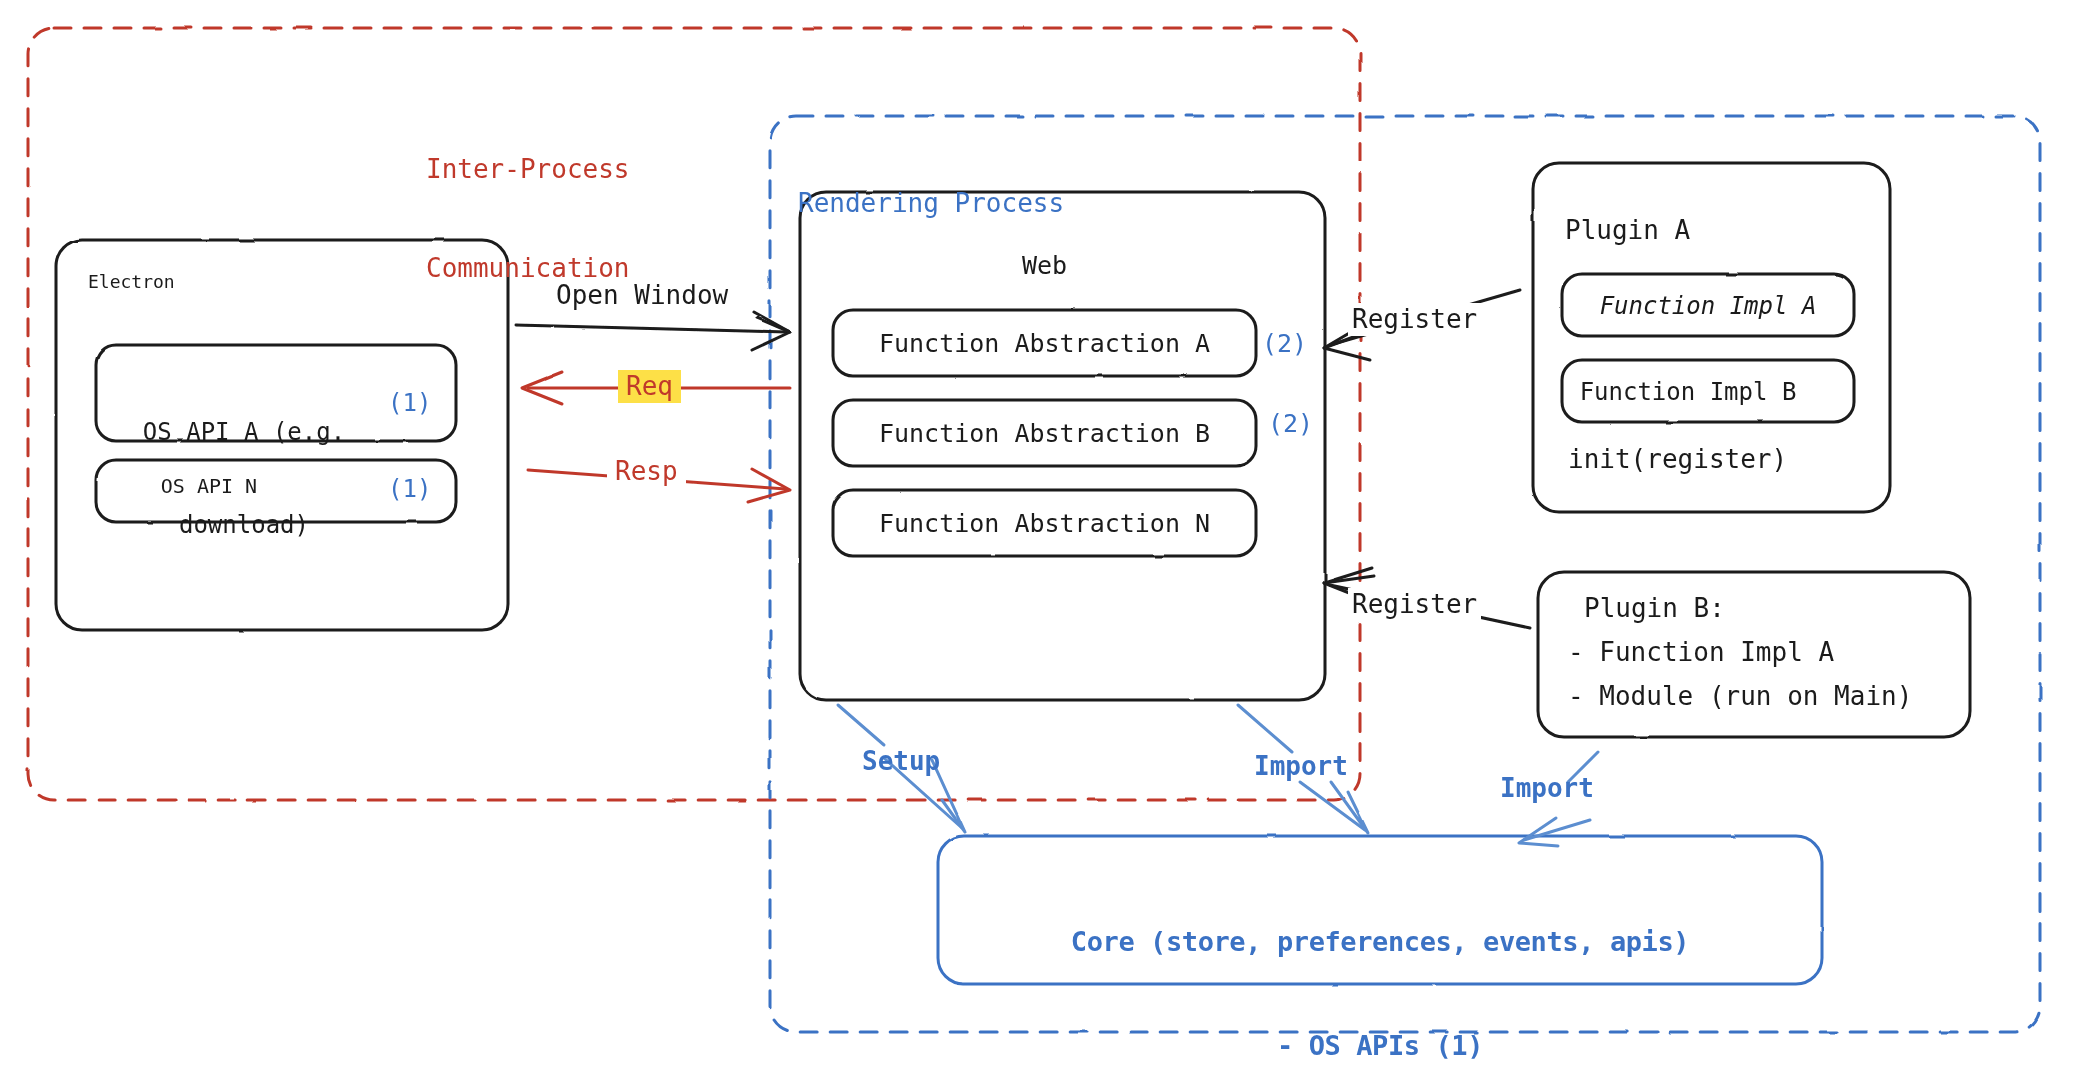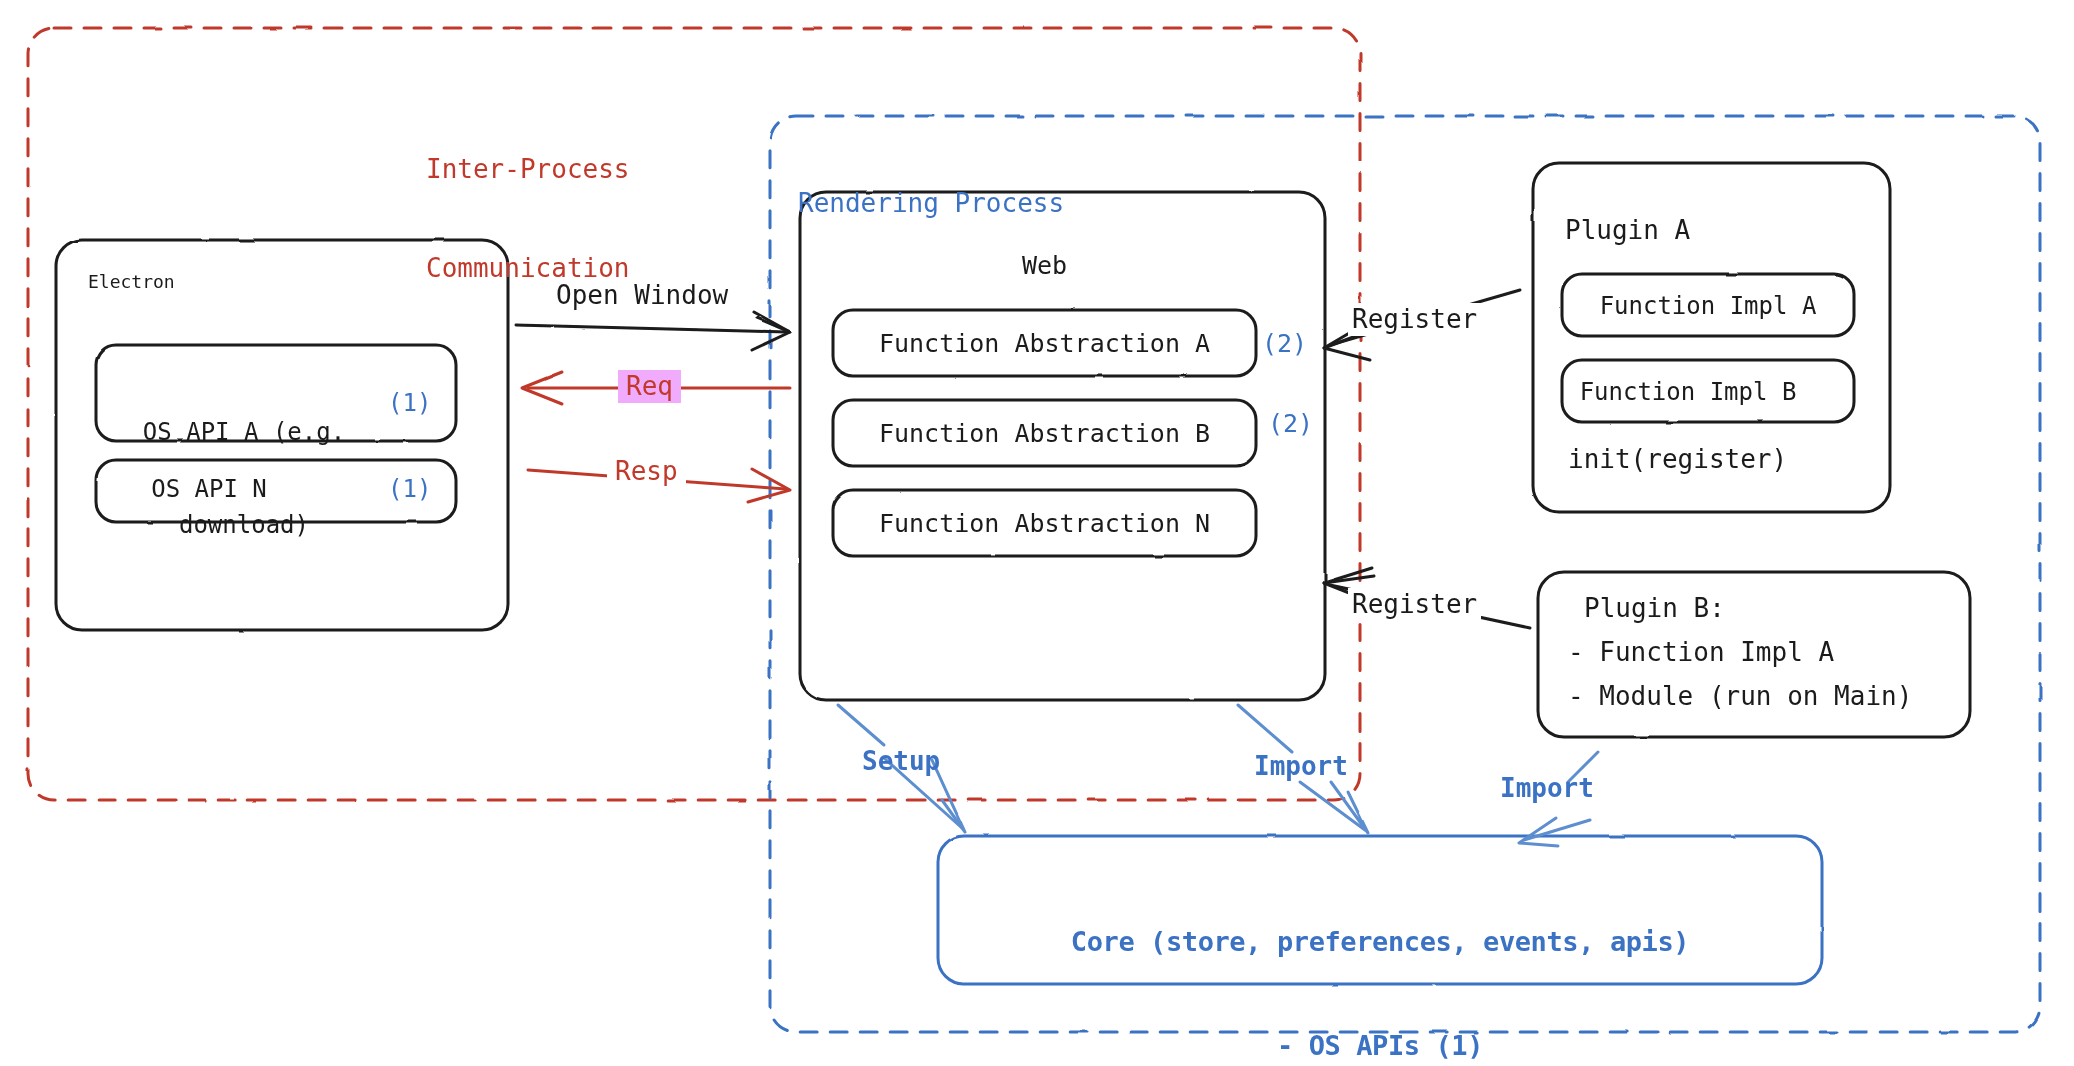--- a/index.html
+++ b/index.html
@@ -113,52 +113,52 @@
   <div class="lbl mono" style="left:798px;top:143px;font-size:26px;color:#3b72c4;margin-top:44px;">Rendering Process</div>
 
   <div class="lbl mono" style="left:88px;top:270px;font-size:18px;color:#1b1b1b;">Electron</div>
 
   <div class="lbl mono ctr" style="left:110px;top:356px;width:268px;font-size:24px;color:#1b1b1b;">
     <div>OS API A (e.g.</div>
     <div>download)</div>
   </div>
   <div class="lbl mono" style="left:388px;top:388px;font-size:24px;color:#3b72c4;">(1)</div>
 
-  <div class="lbl mono ctr" style="left:110px;top:474px;width:198px;font-size:24px;color:#1b1b1b;">OS API N</div>
+  <div class="lbl mono ctr" style="left:110px;top:474px;width:198px;font-size:20px;color:#1b1b1b;">OS API N</div>
   <div class="lbl mono" style="left:388px;top:474px;font-size:24px;color:#3b72c4;">(1)</div>
 
   <div class="lbl mono ctr" style="left:833px;top:250px;width:423px;font-size:25px;color:#1b1b1b;">Web</div>
 
   <div class="lbl mono ctr" style="left:843px;top:328px;width:403px;font-size:25px;color:#1b1b1b;">Function Abstraction A</div>
   <div class="lbl mono" style="left:1262px;top:328px;font-size:25px;color:#3b72c4;">(2)</div>
 
   <div class="lbl mono ctr" style="left:843px;top:418px;width:403px;font-size:25px;color:#1b1b1b;">Function Abstraction B</div>
   <div class="lbl mono" style="left:1268px;top:408px;font-size:25px;color:#3b72c4;">(2)</div>
 
   <div class="lbl mono ctr" style="left:843px;top:508px;width:403px;font-size:25px;color:#1b1b1b;">Function Abstraction N</div>
 
 
   <div class="lbl mono" style="left:1565px;top:214px;font-size:26px;color:#1b1b1b;">Plugin A</div>
-  <div class="lbl mono ctr" style="left:1562px;top:291px;width:292px;font-size:24px;color:#1b1b1b;">Function Impl A</div>
+  <div class="lbl mono ctr" style="left:1562px;top:291px;width:292px;font-size:24px;color:#1b1b1b;font-style:italic;">Function Impl A</div>
   <div class="lbl mono ctr" style="left:1562px;top:377px;width:252px;font-size:24px;color:#1b1b1b;">Function Impl B</div>
   <div class="lbl mono" style="left:1568px;top:443px;font-size:26px;color:#1b1b1b;">init(register)</div>
 
   <div class="lbl mono" style="left:1568px;top:592px;font-size:26px;color:#1b1b1b;margin-left:16px;">Plugin B:</div>
   <div class="lbl mono" style="left:1568px;top:636px;font-size:26px;color:#1b1b1b;">- Function Impl A</div>
   <div class="lbl mono" style="left:1568px;top:680px;font-size:26px;color:#1b1b1b;">- Module (run on Main)</div>
 
   <div class="lbl mono ctr" style="left:938px;top:856px;width:884px;font-size:27px;font-weight:bold;color:#3b72c4;letter-spacing:-0.4px;">
     <div>Core (store, preferences, events, apis)</div>
     <div>- OS APIs (1)</div>
     
   </div>
 
   <div class="lbl mono" style="left:556px;top:279px;font-size:26px;color:#1b1b1b;">Open Window</div>
 
-  <div class="lbl mono" style="left:618px;top:370px;font-size:26px;color:#c0392b;background:#f0abfc;padding:0 8px;">Req</div>
+  <div class="lbl mono" style="left:618px;top:370px;font-size:26px;color:#c0392b;background:#fde047;padding:0 8px;">Req</div>
 
   <div class="lbl mono" style="left:607px;top:455px;font-size:26px;color:#c0392b;background:#fff;padding:0 8px;">Resp</div>
 
   <div class="lbl mono" style="left:1348px;top:303px;font-size:26px;color:#1b1b1b;background:#fff;padding:0 4px;">Register</div>
 
   <div class="lbl mono" style="left:1348px;top:588px;font-size:26px;color:#1b1b1b;background:#fff;padding:0 4px;">Register</div>
 
   <div class="lbl mono" style="left:862px;top:745px;font-size:26px;font-weight:bold;color:#3b72c4;">Setup</div>
 
   <div class="lbl mono" style="left:1254px;top:750px;font-size:26px;font-weight:bold;color:#3b72c4;">Import</div>

